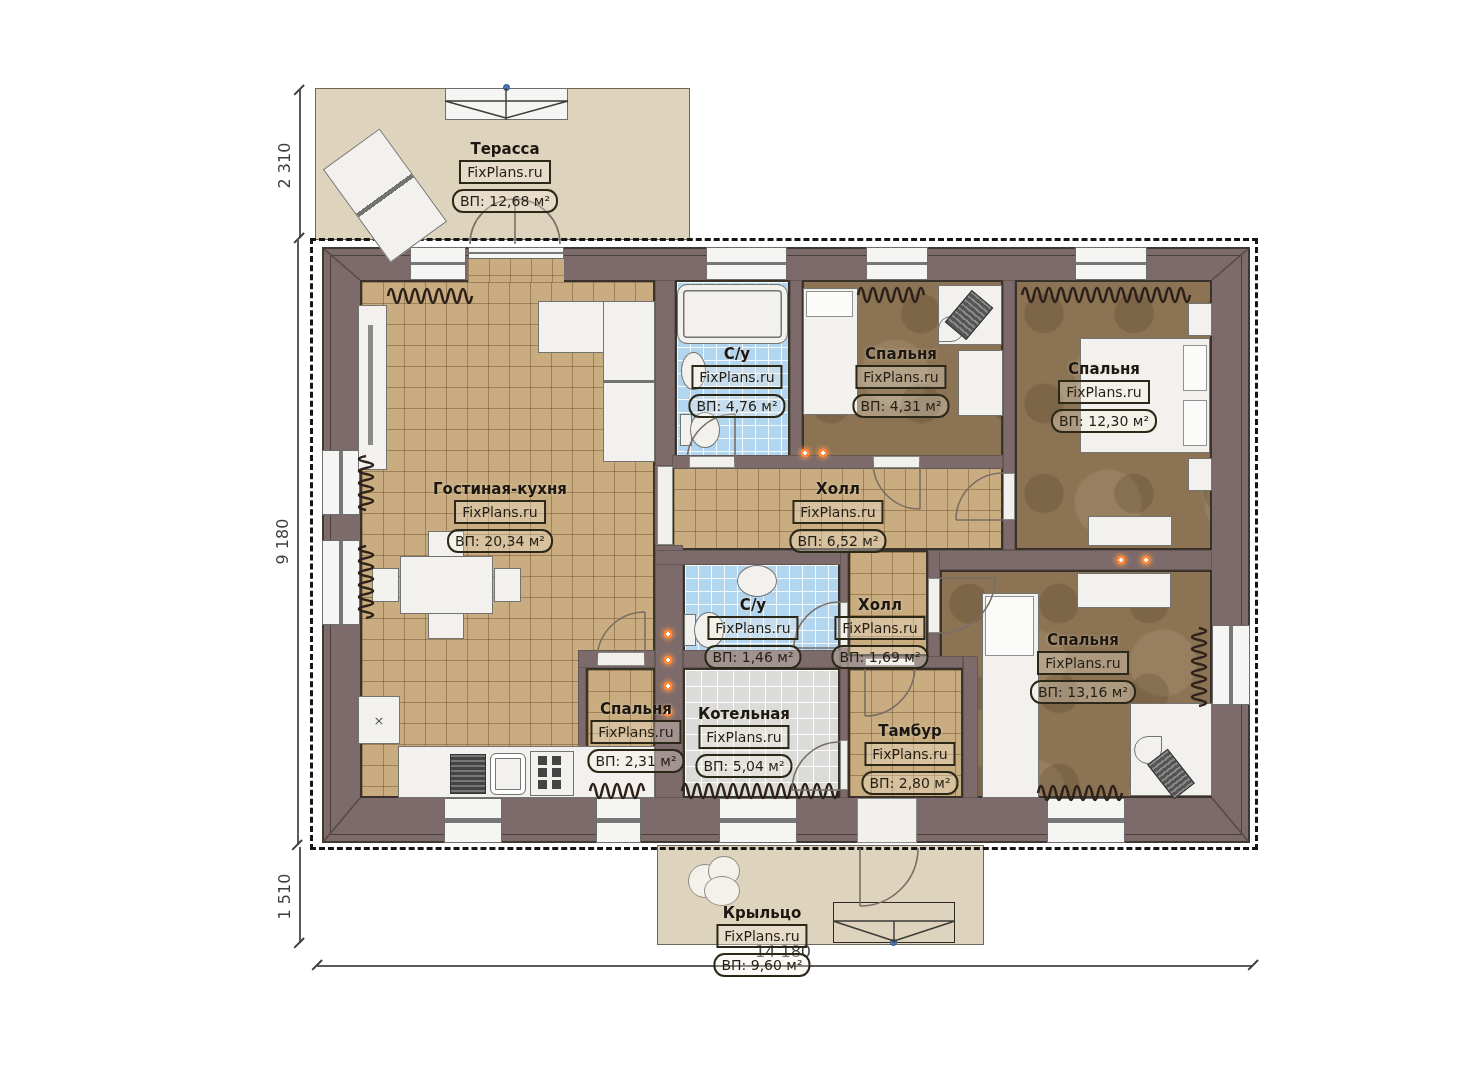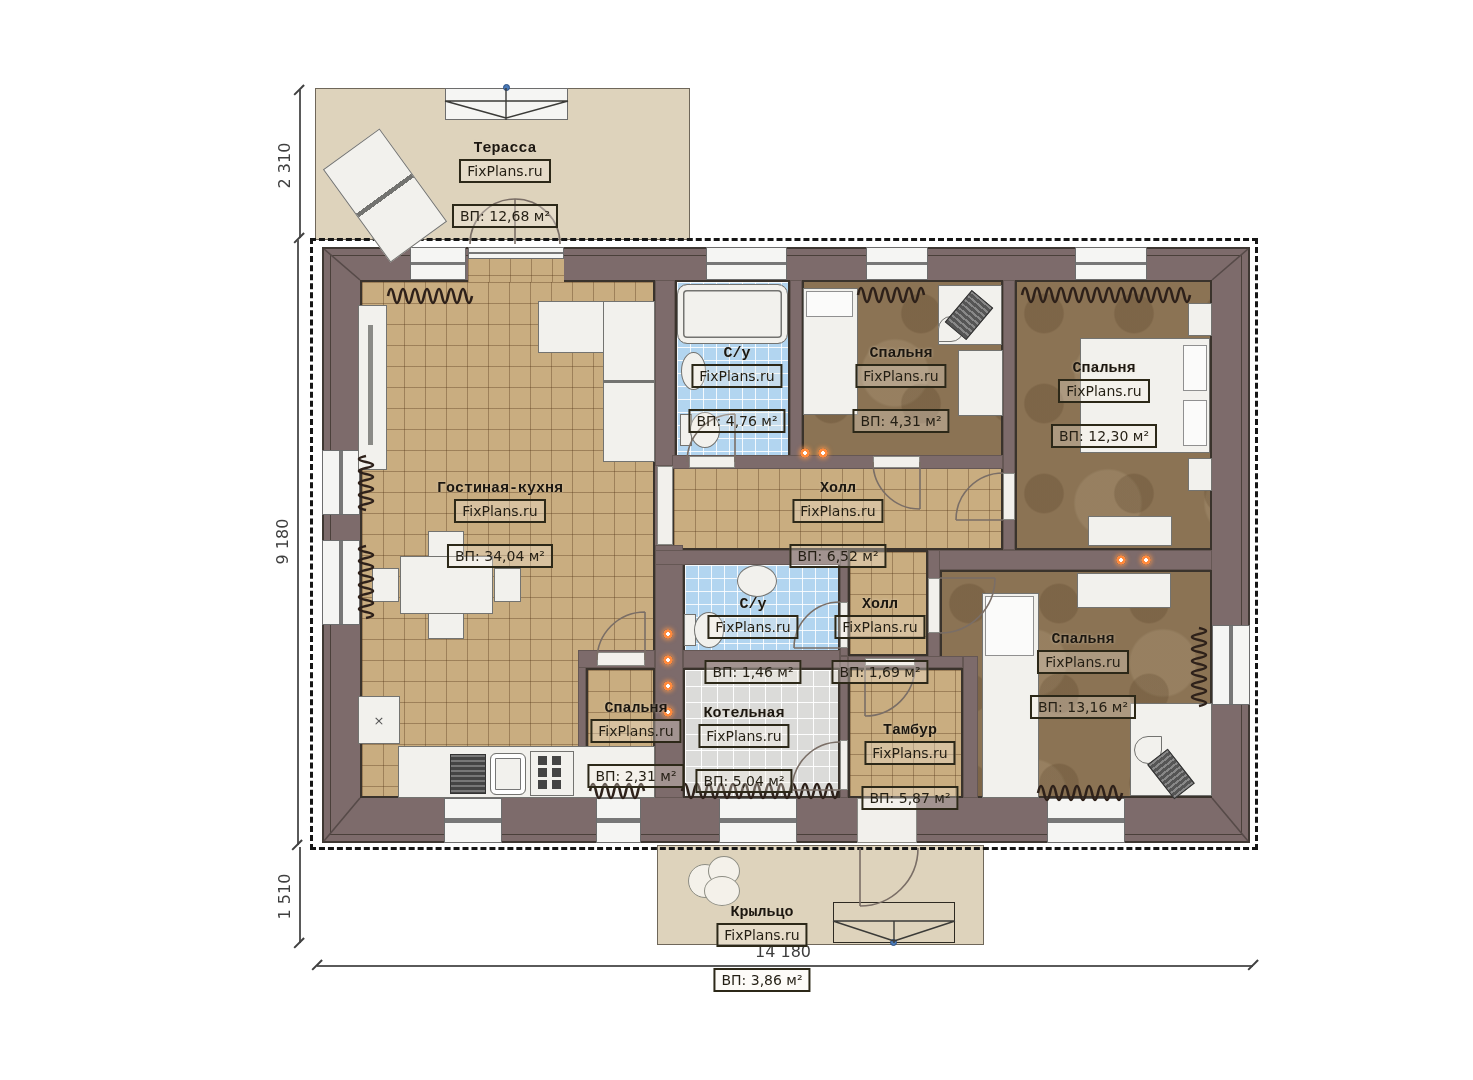--- a/index.html
+++ b/index.html
@@ -51,24 +51,24 @@
 
   
   .dot{width:10px;height:10px;border-radius:50%;
        background:radial-gradient(circle,#fff 0 28%,#ff8a3c 30% 62%,rgba(255,138,60,0) 70%);
        box-shadow:0 0 4px 1px rgba(255,150,70,.8);}
   .bluedot{width:7px;height:7px;border-radius:50%;background:#4a7ab8;border:1px solid #2c4f80;}
 
   
   .rlabel{position:absolute;transform:translateX(-50%);text-align:center;z-index:30;}
   .rname{font-weight:bold;font-size:15px;color:#1c1710;white-space:nowrap;
-         text-shadow:0 0 3px rgba(230,220,200,.6);margin-bottom:2px;font-family:Liberation Mono, monospace;}
+         text-shadow:0 0 3px rgba(230,220,200,.6);margin-bottom:2px;}
   .rbox{display:inline-block;border:2px solid #2c2818;background:rgba(248,243,231,.30);
         font-size:14px;color:#241f14;padding:0 6px;line-height:20px;white-space:nowrap;margin-top:2px;}
-  .rbox+.rbox{margin-top:21px;}
+  .rbox+.rbox{margin-top:5px;border-radius:11px;}
   .rlabel .rbox{display:table;margin-left:auto;margin-right:auto;}
 
   
   .dimline{background:#5a5a5a;}
   .dimtext{position:absolute;font-size:16px;color:#3f3f3f;white-space:nowrap;z-index:25;}
   .vert{transform:rotate(-90deg);transform-origin:center;}
   .tick{width:14px;height:1.6px;background:#3f3f3f;transform:rotate(-45deg);}
 
   svg.overlay{position:absolute;left:0;top:0;z-index:20;pointer-events:none;}
 </style>
@@ -248,21 +248,21 @@
   </svg>
 
   <div class="rlabel" style="left:505px;top:140px;">
     <div class="rname">Терасса</div>
     <div class="rbox">FixPlans.ru</div>
     <div class="rbox">ВП: 12,68 м²</div>
   </div>
   <div class="rlabel" style="left:500px;top:480px;">
     <div class="rname">Гостиная-кухня</div>
     <div class="rbox">FixPlans.ru</div>
-    <div class="rbox">ВП: 34,04 м²</div>
+    <div class="rbox">ВП: 20,34 м²</div>
   </div>
   <div class="rlabel" style="left:737px;top:345px;">
     <div class="rname">С/у</div>
     <div class="rbox">FixPlans.ru</div>
     <div class="rbox">ВП: 4,76 м²</div>
   </div>
   <div class="rlabel" style="left:901px;top:345px;">
     <div class="rname">Спальня</div>
     <div class="rbox">FixPlans.ru</div>
     <div class="rbox">ВП: 4,31 м²</div>
@@ -298,26 +298,26 @@
     <div class="rbox">ВП: 2,31 м²</div>
   </div>
   <div class="rlabel" style="left:744px;top:705px;">
     <div class="rname">Котельная</div>
     <div class="rbox">FixPlans.ru</div>
     <div class="rbox">ВП: 5,04 м²</div>
   </div>
   <div class="rlabel" style="left:910px;top:722px;">
     <div class="rname">Тамбур</div>
     <div class="rbox">FixPlans.ru</div>
-    <div class="rbox">ВП: 5,87 м²</div>
+    <div class="rbox">ВП: 2,80 м²</div>
   </div>
   <div class="rlabel" style="left:762px;top:904px;">
     <div class="rname">Крыльцо</div>
     <div class="rbox">FixPlans.ru</div>
-    <div class="rbox">ВП: 3,86 м²</div>
+    <div class="rbox">ВП: 9,60 м²</div>
   </div>
 
   <div class="abs dimline" style="left:299px;top:90px;width:1.6px;height:148px;"></div>
   <div class="abs tick" style="left:292px;top:89px;"></div>
   <div class="abs tick" style="left:292px;top:237px;"></div>
   <div class="dimtext vert" style="left:262px;top:156px;">2 310</div>
 
   <div class="abs dimline" style="left:297px;top:240px;width:1.6px;height:605px;"></div>
   <div class="abs tick" style="left:290px;top:844px;"></div>
   <div class="dimtext vert" style="left:260px;top:532px;">9 180</div>

